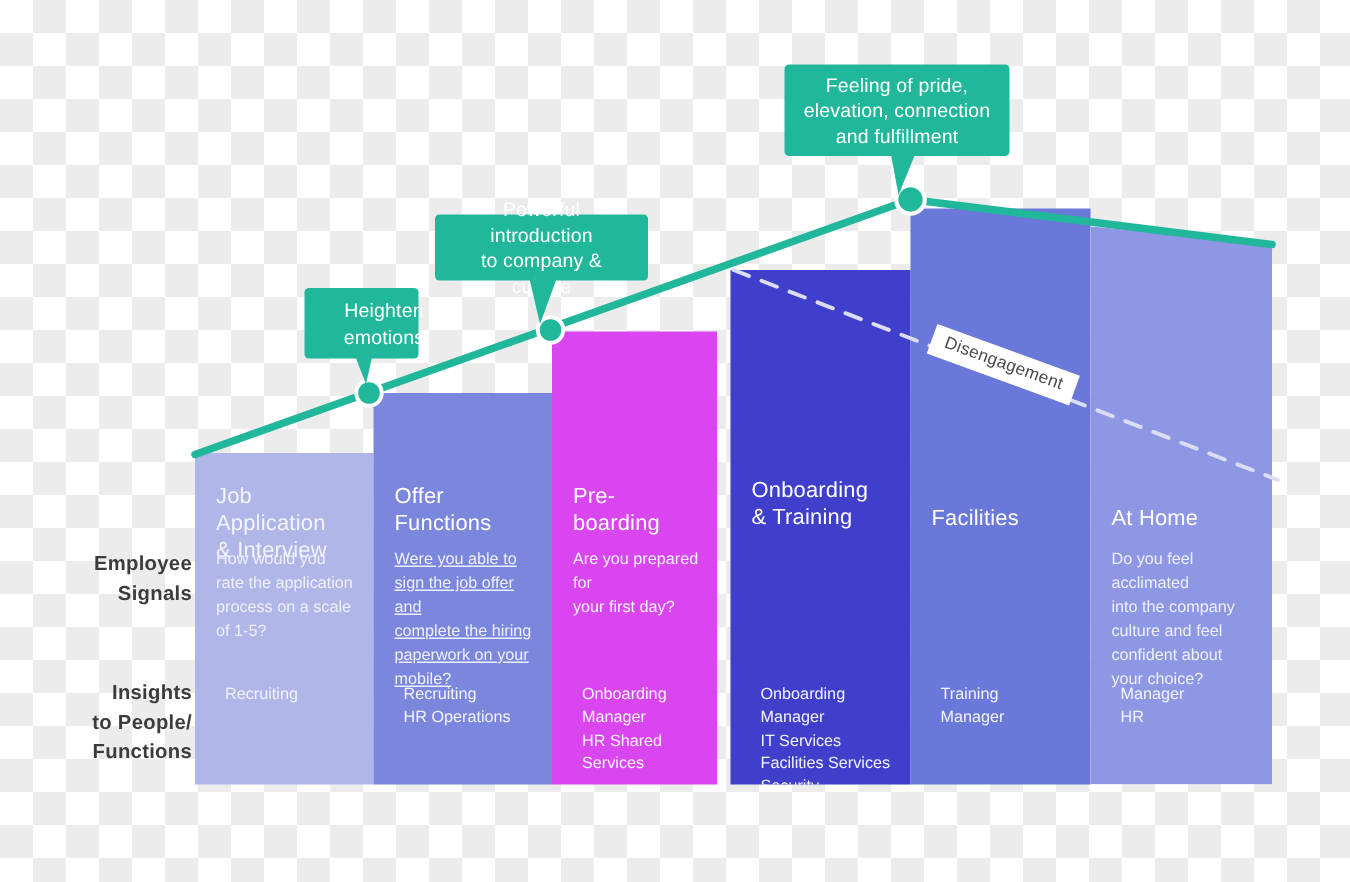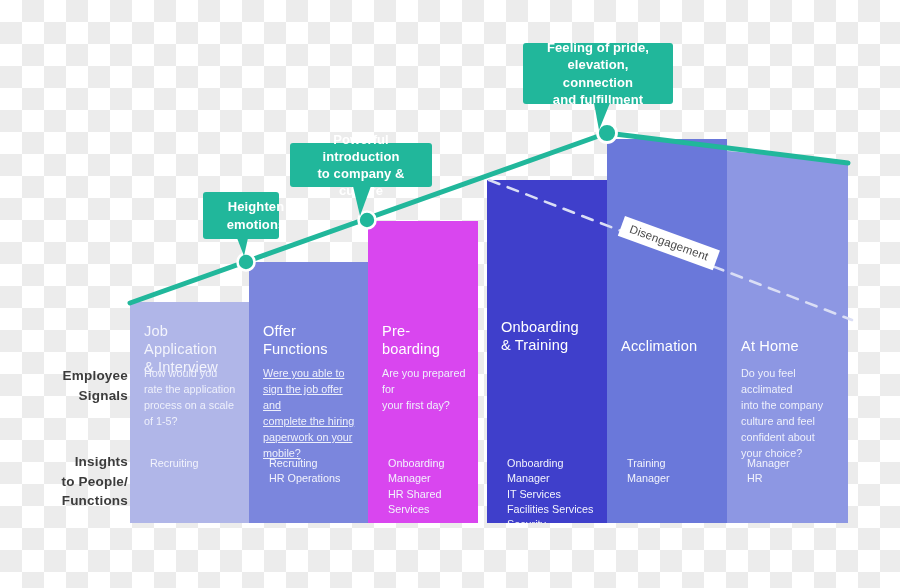--- a/index.html
+++ b/index.html
@@ -68,21 +68,21 @@
   svg#overlay{position:absolute;left:0;top:0;width:900px;height:588px;pointer-events:none;}
 
   
   .callout{
     position:absolute;
     background:#21b79b;
     color:#ffffff;
     border-radius:3px;
     text-align:center;
     font-size:13px;
-    font-weight:700;
+    font-weight:400;
     line-height:1.32;
     letter-spacing:.1px;
     display:flex;align-items:center;justify-content:center;
     padding:6px 10px;
     box-sizing:border-box;
     white-space:pre-line;
   }
   .tail{position:absolute;width:0;height:0;}
 
   
@@ -145,21 +145,21 @@
     <div class="col-title" style="top:138px;white-space:pre-line">Onboarding
 &amp; Training</div>
     <div class="col-insight" style="top:276px;">Onboarding
 Manager
 IT Services
 Facilities Services
 Security</div>
   </div>
 
   <div class="col" style="left:607px;top:139px;width:120px;height:384px;background:#6a78da;">
-    <div class="col-title" style="top:198px;white-space:pre-line">Acclimation</div>
+    <div class="col-title" style="top:198px;white-space:pre-line">Facilities</div>
     <div class="col-insight" style="top:317px;">Training
 Manager</div>
   </div>
 
   <div class="col" style="left:727px;top:151px;width:121px;height:372px;background:#8d97e3;
               clip-path:polygon(0 0,100% 11px,100% 100%,0 100%);">
     <div class="col-title" style="top:186px;white-space:pre-line">At Home</div>
     <div class="col-signal" style="top:215px;">Do you feel acclimated
 into the company
 culture and feel

